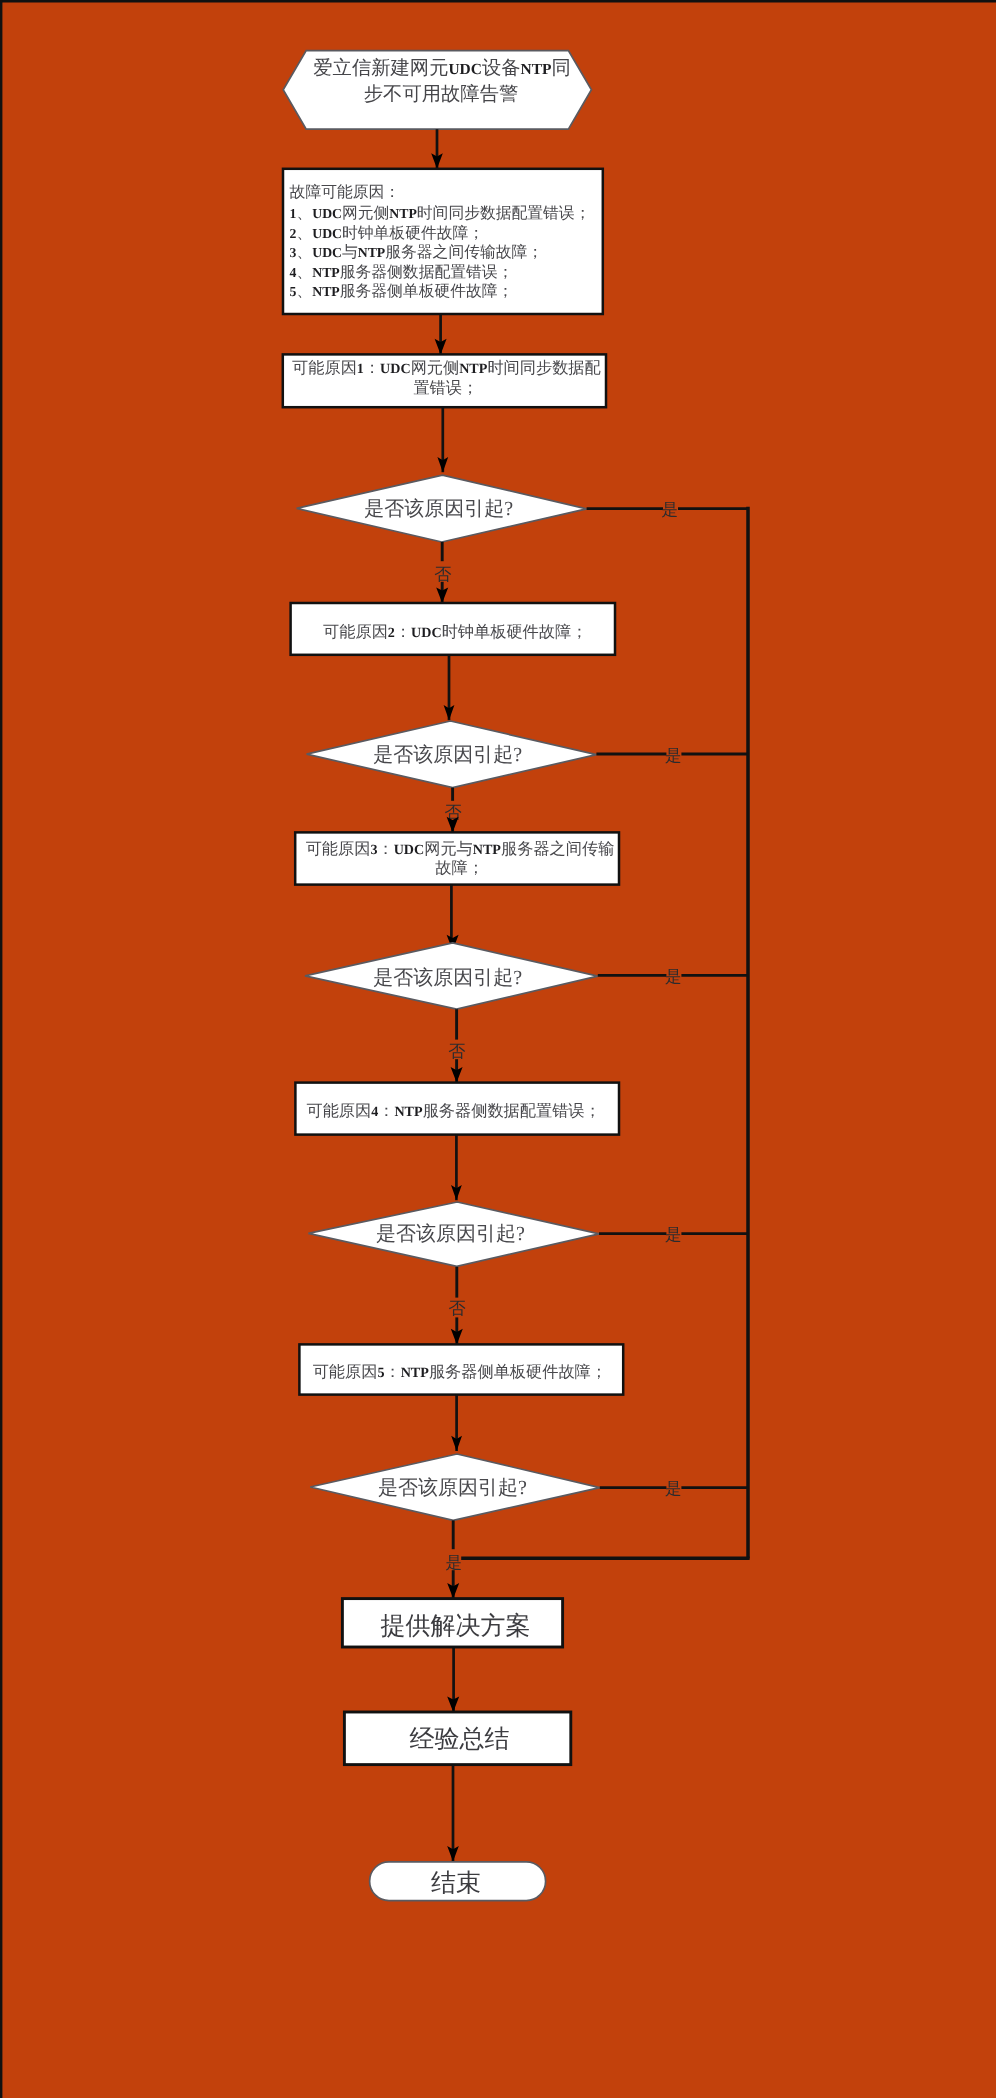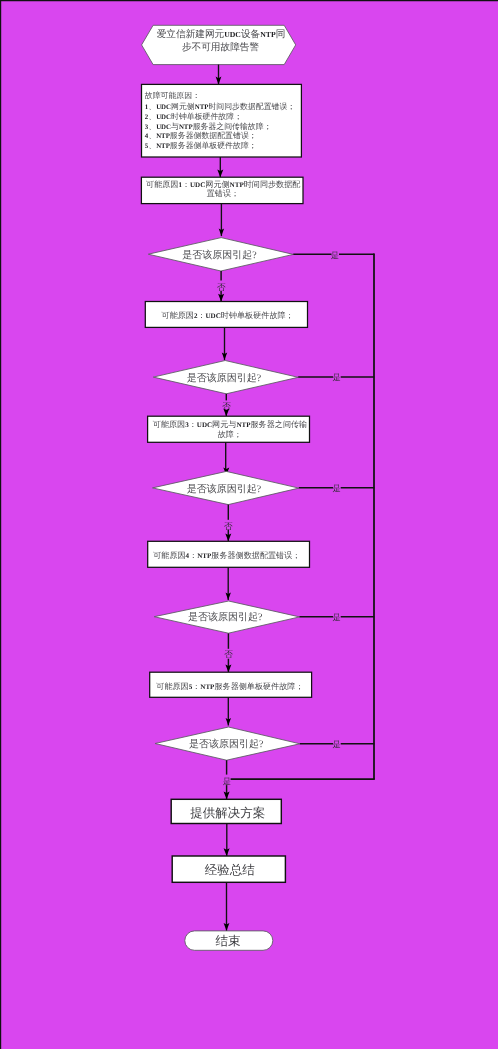--- a/index.html
+++ b/index.html
@@ -1,18 +1,18 @@
 <!DOCTYPE html>
 <html><head>
 <meta charset="utf-8">
 <title>NTP flowchart</title>
 <style>
   html,body{margin:0;padding:0;background:#ffffff;}
   body{width:498px;height:1049px;position:relative;overflow:hidden;}
-  #page{position:absolute;left:0;top:0;width:498px;height:1049px;background:#d946ef;}
+  #page{position:absolute;left:0;top:0;width:498px;height:1049px;background:#c2410c;}
   svg#chart{position:absolute;left:0;top:0;display:block;transform:translateZ(0);}
   svg#chart text{font-family:"Liberation Serif", serif;-webkit-font-smoothing:antialiased;text-rendering:geometricPrecision;}
   .big{font-family:"Liberation Serif", serif;}
 </style>
 </head>
 <body>
 
 <div id="page">
 <svg id="chart" width="498" height="1049" viewBox="0 0 498 1049">
 

